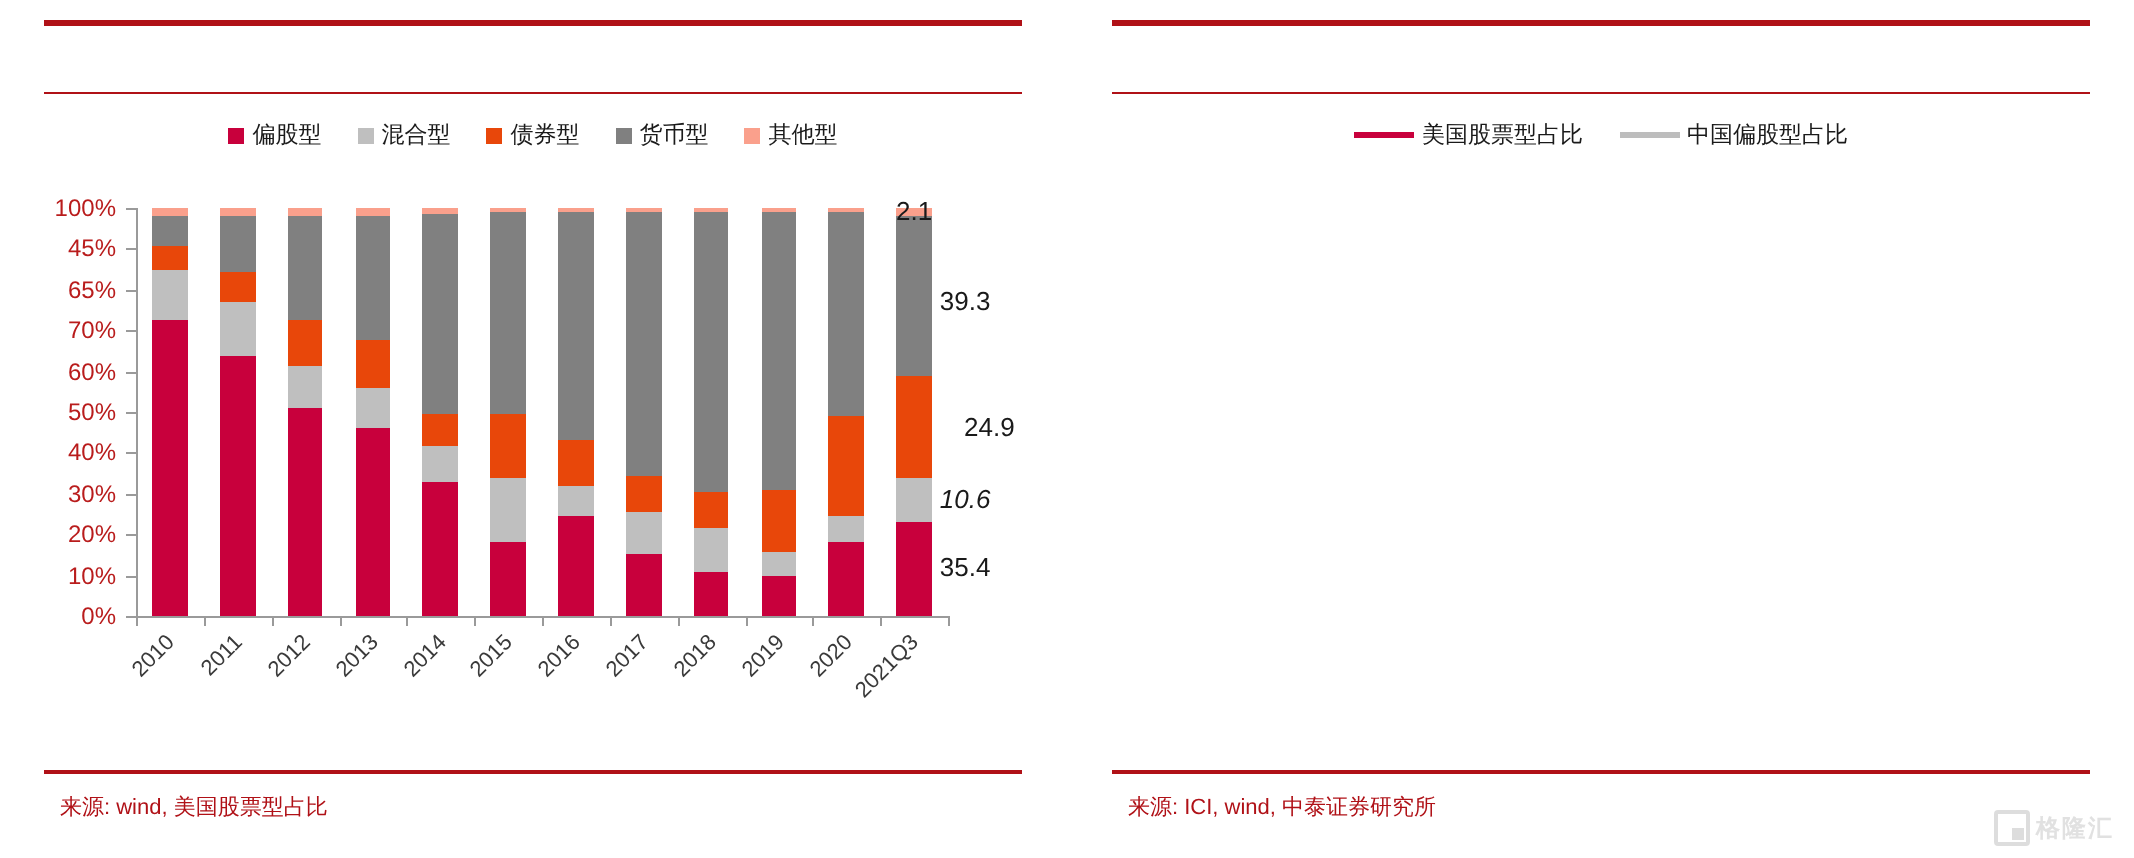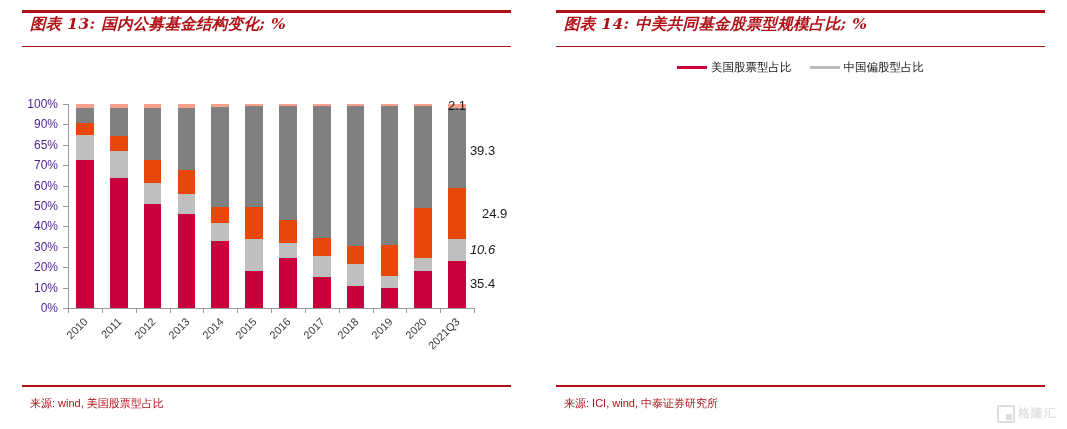--- a/index.html
+++ b/index.html
@@ -42,80 +42,101 @@
   
   .footer-rule{
     position:absolute;left:22px;right:22px;bottom:42px;height:1.6px;background:#B01117;
   }
   .footer-src{
     position:absolute;left:30px;bottom:18px;
     font-size:11px;color:#B01117;white-space:nowrap;
   }
   .watermark{
     position:absolute;right:10px;bottom:6px;
-    display:flex;align-items:flex-start;gap:3px;opacity:.85;
+    display:flex;align-items:center;gap:3px;opacity:.85;
   }
   .wm-box{
     width:14px;height:14px;border:2px solid #d8d8d8;border-radius:2px;
     position:relative;
   }
   .wm-box:after{
     content:"";position:absolute;right:1px;bottom:1px;width:6px;height:6px;background:#d8d8d8;
   }
   .wm-text{font-size:12px;color:#dcdcdc;font-weight:bold;letter-spacing:1px;}
 
   
   .plot{position:absolute;}
   .plot-left{left:24px;top:96px;width:490px;height:290px;}
 
   .axis-label{
-    position:absolute;font-size:12px;color:#4c1d95;text-align:right;
+    position:absolute;font-size:12px;color:#b91c1c;text-align:right;
     white-space:nowrap;line-height:1;
   }
   .xtick-label{
     position:absolute;font-size:11px;color:#3a3a3a;white-space:nowrap;
     transform-origin:left top;line-height:1;
   }
   .bar-col{position:absolute;bottom:0;}
   .seg{position:absolute;width:100%;left:0;}
   .datalabel{
     position:absolute;font-size:13px;color:#1a1a1a;white-space:nowrap;line-height:1;
   }
 </style>
 </head>
 <body>
 
 <div class="page">
 
   <div class="panel panel-left">
     <div class="title-rule-top"></div>
-    <div class="chart-title">图表 13: 国内公募基金结构变化; %</div>
     <div class="title-rule-bot"></div>
 
+    <div class="legend" id="legend-left">
+        <div class="legend-item">
+          <span class="legend-swatch" style="background: rgb(200, 0, 60);"></span>
+          <span class="legend-label">偏股型</span>
+        </div>
+        <div class="legend-item">
+          <span class="legend-swatch" style="background: rgb(191, 191, 191);"></span>
+          <span class="legend-label">混合型</span>
+        </div>
+        <div class="legend-item">
+          <span class="legend-swatch" style="background: rgb(232, 71, 10);"></span>
+          <span class="legend-label">债券型</span>
+        </div>
+        <div class="legend-item">
+          <span class="legend-swatch" style="background: rgb(128, 128, 128);"></span>
+          <span class="legend-label">货币型</span>
+        </div>
+        <div class="legend-item">
+          <span class="legend-swatch" style="background: rgb(250, 160, 140);"></span>
+          <span class="legend-label">其他型</span>
+        </div>
+      </div>
 
     <div class="plot plot-left" id="plot-left">
         <div class="axis-label" style="left: 0px; width: 34px; top: 206px;">0%</div>
         <div style="position: absolute; left: 39px; top: 212px; width: 5px; height: 1px; background: rgb(154, 154, 154);"></div>
         <div class="axis-label" style="left: 0px; width: 34px; top: 185.6px;">10%</div>
         <div style="position: absolute; left: 39px; top: 191.6px; width: 5px; height: 1px; background: rgb(154, 154, 154);"></div>
         <div class="axis-label" style="left: 0px; width: 34px; top: 165.2px;">20%</div>
         <div style="position: absolute; left: 39px; top: 171.2px; width: 5px; height: 1px; background: rgb(154, 154, 154);"></div>
         <div class="axis-label" style="left: 0px; width: 34px; top: 144.8px;">30%</div>
         <div style="position: absolute; left: 39px; top: 150.8px; width: 5px; height: 1px; background: rgb(154, 154, 154);"></div>
         <div class="axis-label" style="left: 0px; width: 34px; top: 124.4px;">40%</div>
         <div style="position: absolute; left: 39px; top: 130.4px; width: 5px; height: 1px; background: rgb(154, 154, 154);"></div>
         <div class="axis-label" style="left: 0px; width: 34px; top: 104px;">50%</div>
         <div style="position: absolute; left: 39px; top: 110px; width: 5px; height: 1px; background: rgb(154, 154, 154);"></div>
         <div class="axis-label" style="left: 0px; width: 34px; top: 83.6px;">60%</div>
         <div style="position: absolute; left: 39px; top: 89.6px; width: 5px; height: 1px; background: rgb(154, 154, 154);"></div>
         <div class="axis-label" style="left: 0px; width: 34px; top: 63.2px;">70%</div>
         <div style="position: absolute; left: 39px; top: 69.2px; width: 5px; height: 1px; background: rgb(154, 154, 154);"></div>
         <div class="axis-label" style="left: 0px; width: 34px; top: 42.8px;">65%</div>
         <div style="position: absolute; left: 39px; top: 48.8px; width: 5px; height: 1px; background: rgb(154, 154, 154);"></div>
-        <div class="axis-label" style="left: 0px; width: 34px; top: 22.4px;">90%</div>
+        <div class="axis-label" style="left: 0px; width: 34px; top: 22.4px;">45%</div>
         <div style="position: absolute; left: 39px; top: 28.4px; width: 5px; height: 1px; background: rgb(154, 154, 154);"></div>
         <div class="axis-label" style="left: 0px; width: 34px; top: 2px;">100%</div>
         <div style="position: absolute; left: 39px; top: 8px; width: 5px; height: 1px; background: rgb(154, 154, 154);"></div>
         <div style="position: absolute; left: 44px; top: 8px; width: 1px; height: 204px; background: rgb(154, 154, 154);"></div>
         <div style="position: absolute; left: 44px; top: 212px; width: 406px; height: 1px; background: rgb(154, 154, 154);"></div>
         <div class="bar-col" style="left: 52.12px; bottom: 78px; width: 17.5933px; height: 204px;">
           <div class="seg" style="bottom: 0px; height: 148.104px; background: rgb(200, 0, 60);"></div>
           <div class="seg" style="bottom: 148.104px; height: 25.092px; background: rgb(191, 191, 191);"></div>
           <div class="seg" style="bottom: 173.196px; height: 12.24px; background: rgb(232, 71, 10);"></div>
           <div class="seg" style="bottom: 185.436px; height: 14.688px; background: rgb(128, 128, 128);"></div>
@@ -229,21 +250,20 @@
         <div class="datalabel" style="left: 445.88px; top: 147.064px; font-style: italic;">10.6</div>
         <div class="datalabel" style="left: 445.88px; top: 181.438px;">35.4</div>
       </div>
 
     <div class="footer-rule"></div>
     <div class="footer-src">来源: wind, 美国股票型占比</div>
   </div>
 
   <div class="panel panel-right">
     <div class="title-rule-top"></div>
-    <div class="chart-title">图表 14: 中美共同基金股票型规模占比; %</div>
     <div class="title-rule-bot"></div>
 
     <div class="legend" id="legend-right">
         <div class="legend-item">
           <span class="legend-line" style="background: rgb(200, 0, 60);"></span>
           <span class="legend-label">美国股票型占比</span>
         </div>
         <div class="legend-item">
           <span class="legend-line" style="background: rgb(189, 189, 189);"></span>
           <span class="legend-label">中国偏股型占比</span>

